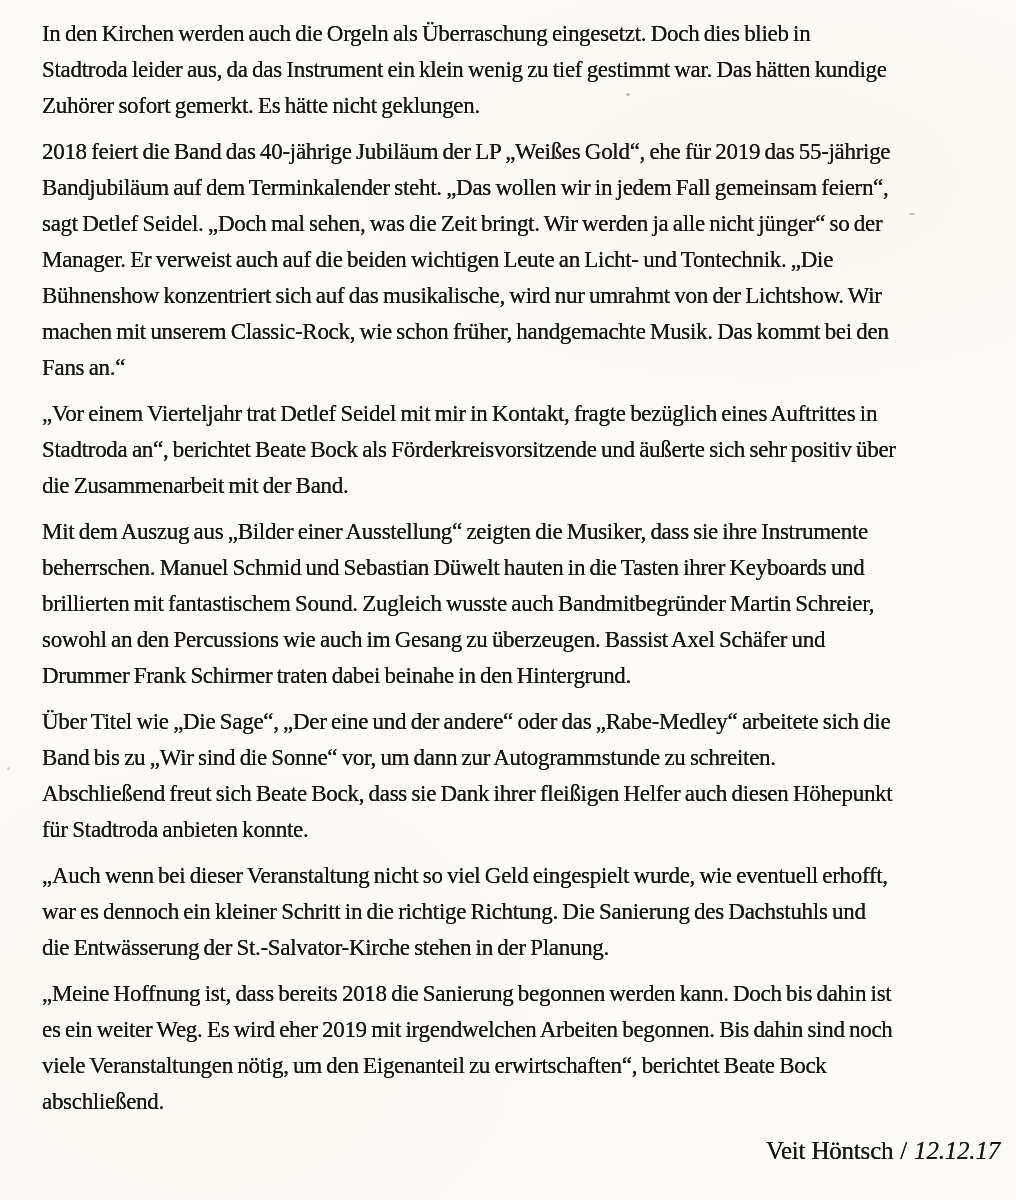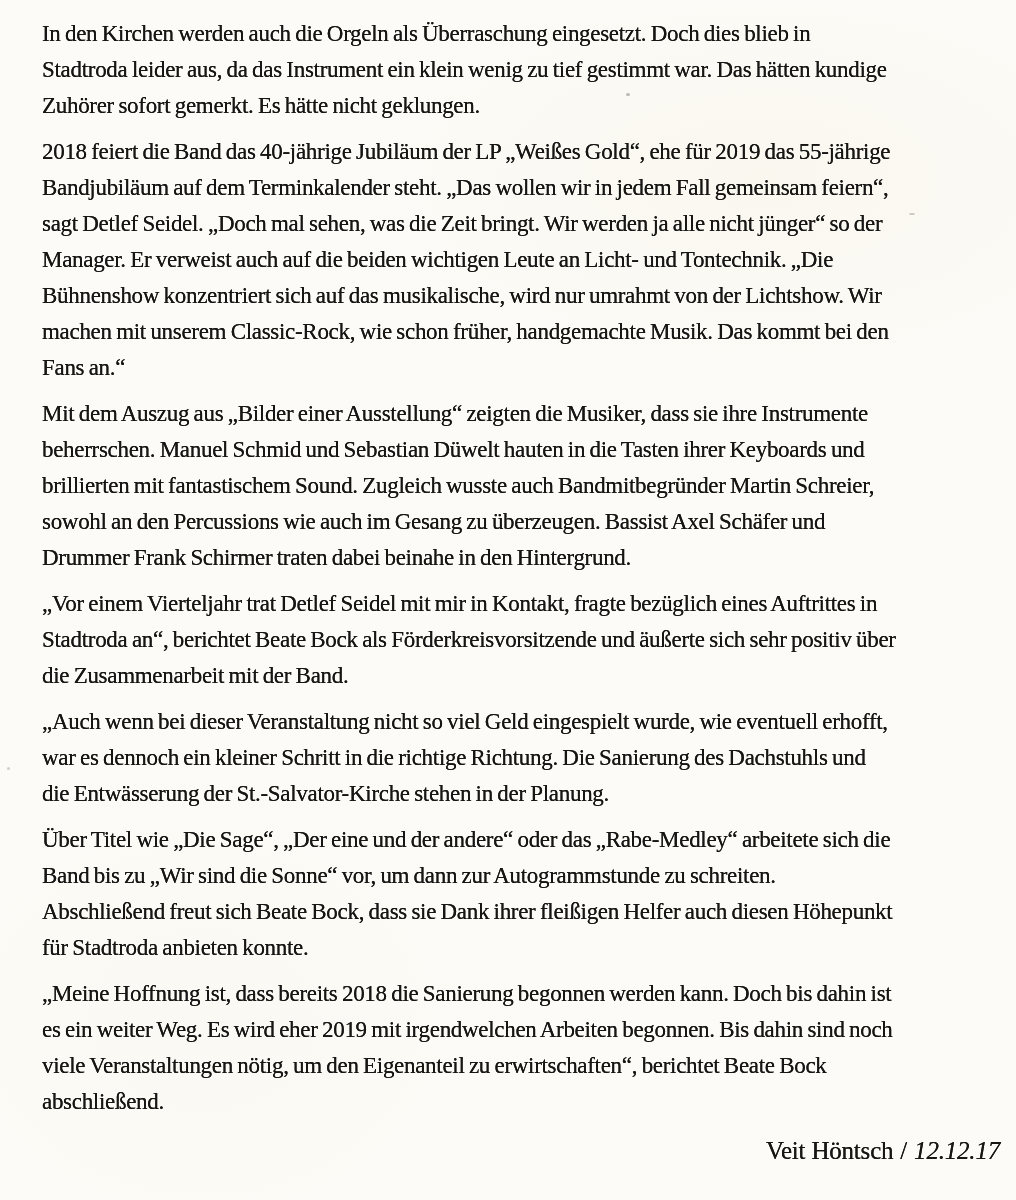--- a/index.html
+++ b/index.html
@@ -65,35 +65,35 @@
     <p>In den Kirchen werden auch die Orgeln als Überraschung eingesetzt. Doch dies blieb in
 Stadtroda leider aus, da das Instrument ein klein wenig zu tief gestimmt war. Das hätten kundige
 Zuhörer sofort gemerkt. Es hätte nicht geklungen.</p>
     <p>2018 feiert die Band das 40-jährige Jubiläum der LP „Weißes Gold“, ehe für 2019 das 55-jährige
 Bandjubiläum auf dem Terminkalender steht. „Das wollen wir in jedem Fall gemeinsam feiern“,
 sagt Detlef Seidel. „Doch mal sehen, was die Zeit bringt. Wir werden ja alle nicht jünger“ so der
 Manager. Er verweist auch auf die beiden wichtigen Leute an Licht- und Tontechnik. „Die
 Bühnenshow konzentriert sich auf das musikalische, wird nur umrahmt von der Lichtshow. Wir
 machen mit unserem Classic-Rock, wie schon früher, handgemachte Musik. Das kommt bei den
 Fans an.“</p>
+    <p>„Vor einem Vierteljahr trat Detlef Seidel mit mir in Kontakt, fragte bezüglich eines Auftrittes in
+Stadtroda an“, berichtet Beate Bock als Förderkreisvorsitzende und äußerte sich sehr positiv über
+die Zusammenarbeit mit der Band.</p>
     <p>Mit dem Auszug aus „Bilder einer Ausstellung“ zeigten die Musiker, dass sie ihre Instrumente
 beherrschen. Manuel Schmid und Sebastian Düwelt hauten in die Tasten ihrer Keyboards und
 brillierten mit fantastischem Sound. Zugleich wusste auch Bandmitbegründer Martin Schreier,
 sowohl an den Percussions wie auch im Gesang zu überzeugen. Bassist Axel Schäfer und
 Drummer Frank Schirmer traten dabei beinahe in den Hintergrund.</p>
-    <p>„Vor einem Vierteljahr trat Detlef Seidel mit mir in Kontakt, fragte bezüglich eines Auftrittes in
-Stadtroda an“, berichtet Beate Bock als Förderkreisvorsitzende und äußerte sich sehr positiv über
-die Zusammenarbeit mit der Band.</p>
-    <p>„Auch wenn bei dieser Veranstaltung nicht so viel Geld eingespielt wurde, wie eventuell erhofft,
-war es dennoch ein kleiner Schritt in die richtige Richtung. Die Sanierung des Dachstuhls und
-die Entwässerung der St.-Salvator-Kirche stehen in der Planung.</p>
     <p>Über Titel wie „Die Sage“, „Der eine und der andere“ oder das „Rabe-Medley“ arbeitete sich die
 Band bis zu „Wir sind die Sonne“ vor, um dann zur Autogrammstunde zu schreiten.
 Abschließend freut sich Beate Bock, dass sie Dank ihrer fleißigen Helfer auch diesen Höhepunkt
 für Stadtroda anbieten konnte.</p>
+    <p>„Auch wenn bei dieser Veranstaltung nicht so viel Geld eingespielt wurde, wie eventuell erhofft,
+war es dennoch ein kleiner Schritt in die richtige Richtung. Die Sanierung des Dachstuhls und
+die Entwässerung der St.-Salvator-Kirche stehen in der Planung.</p>
     <p>„Meine Hoffnung ist, dass bereits 2018 die Sanierung begonnen werden kann. Doch bis dahin ist
 es ein weiter Weg. Es wird eher 2019 mit irgendwelchen Arbeiten begonnen. Bis dahin sind noch
 viele Veranstaltungen nötig, um den Eigenanteil zu erwirtschaften“, berichtet Beate Bock
 abschließend.</p>
   </div>
 
   <div class="byline">
     <span>Veit Höntsch</span><span class="sep">/</span><span class="date">12.12.17</span>
   </div>
 

